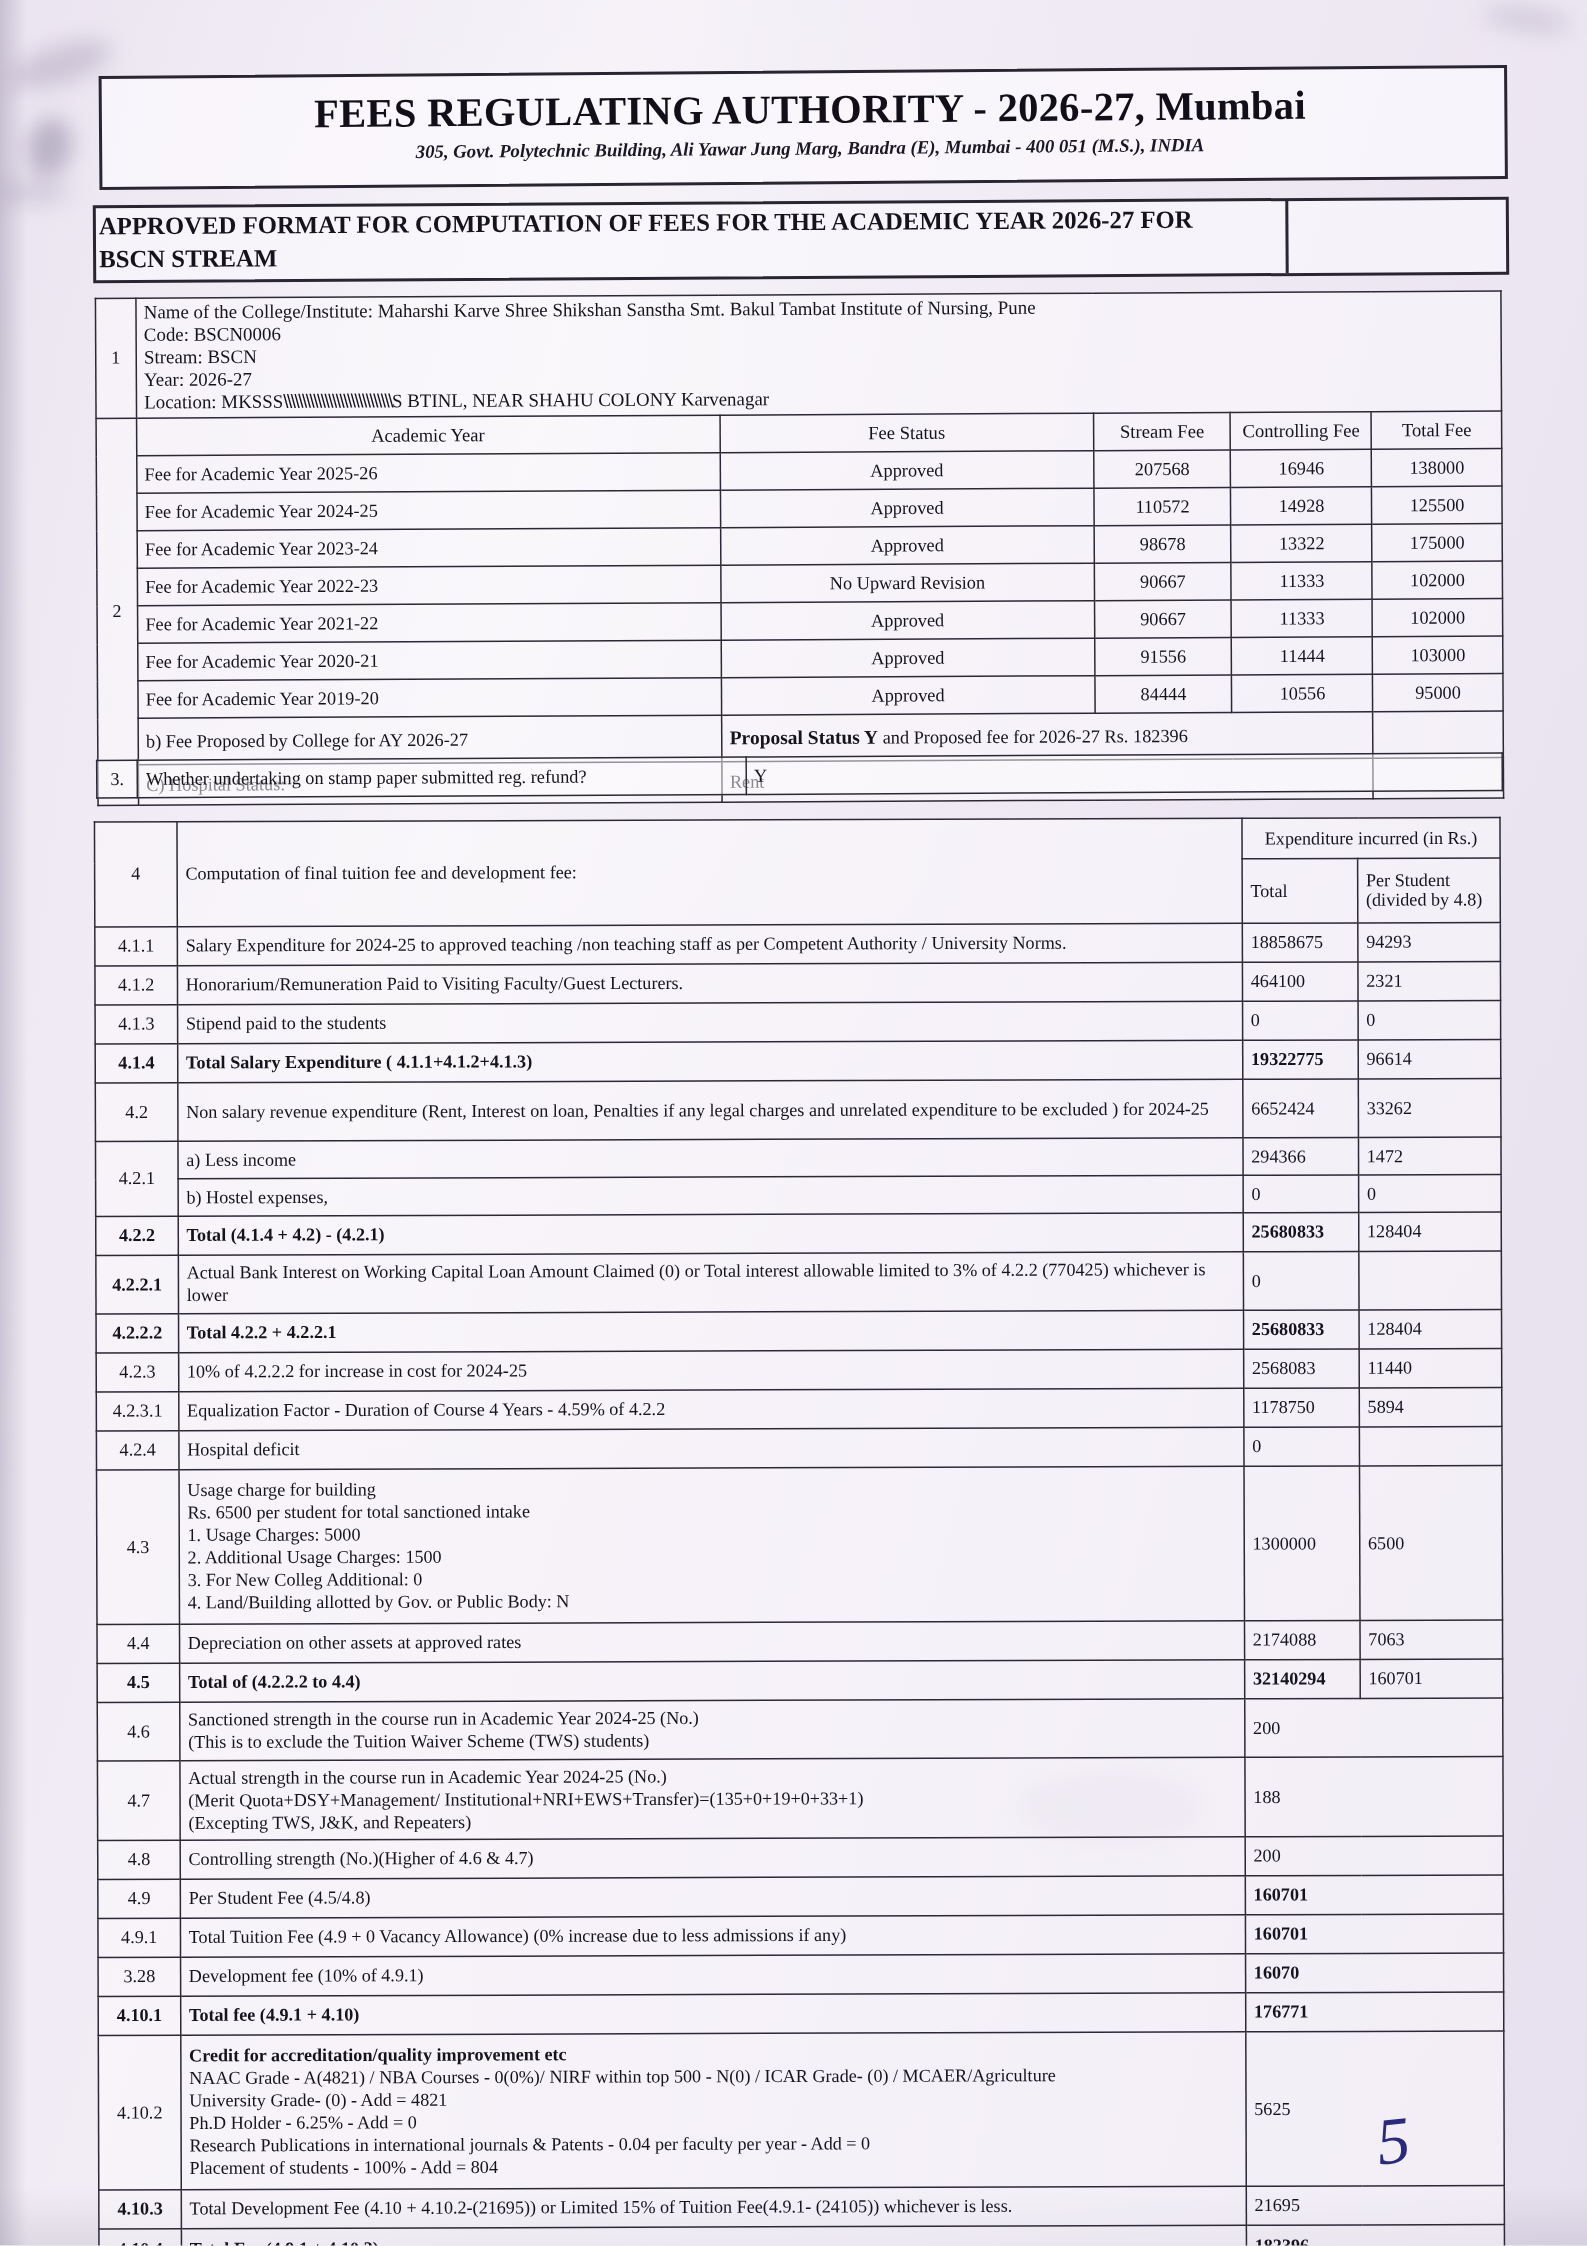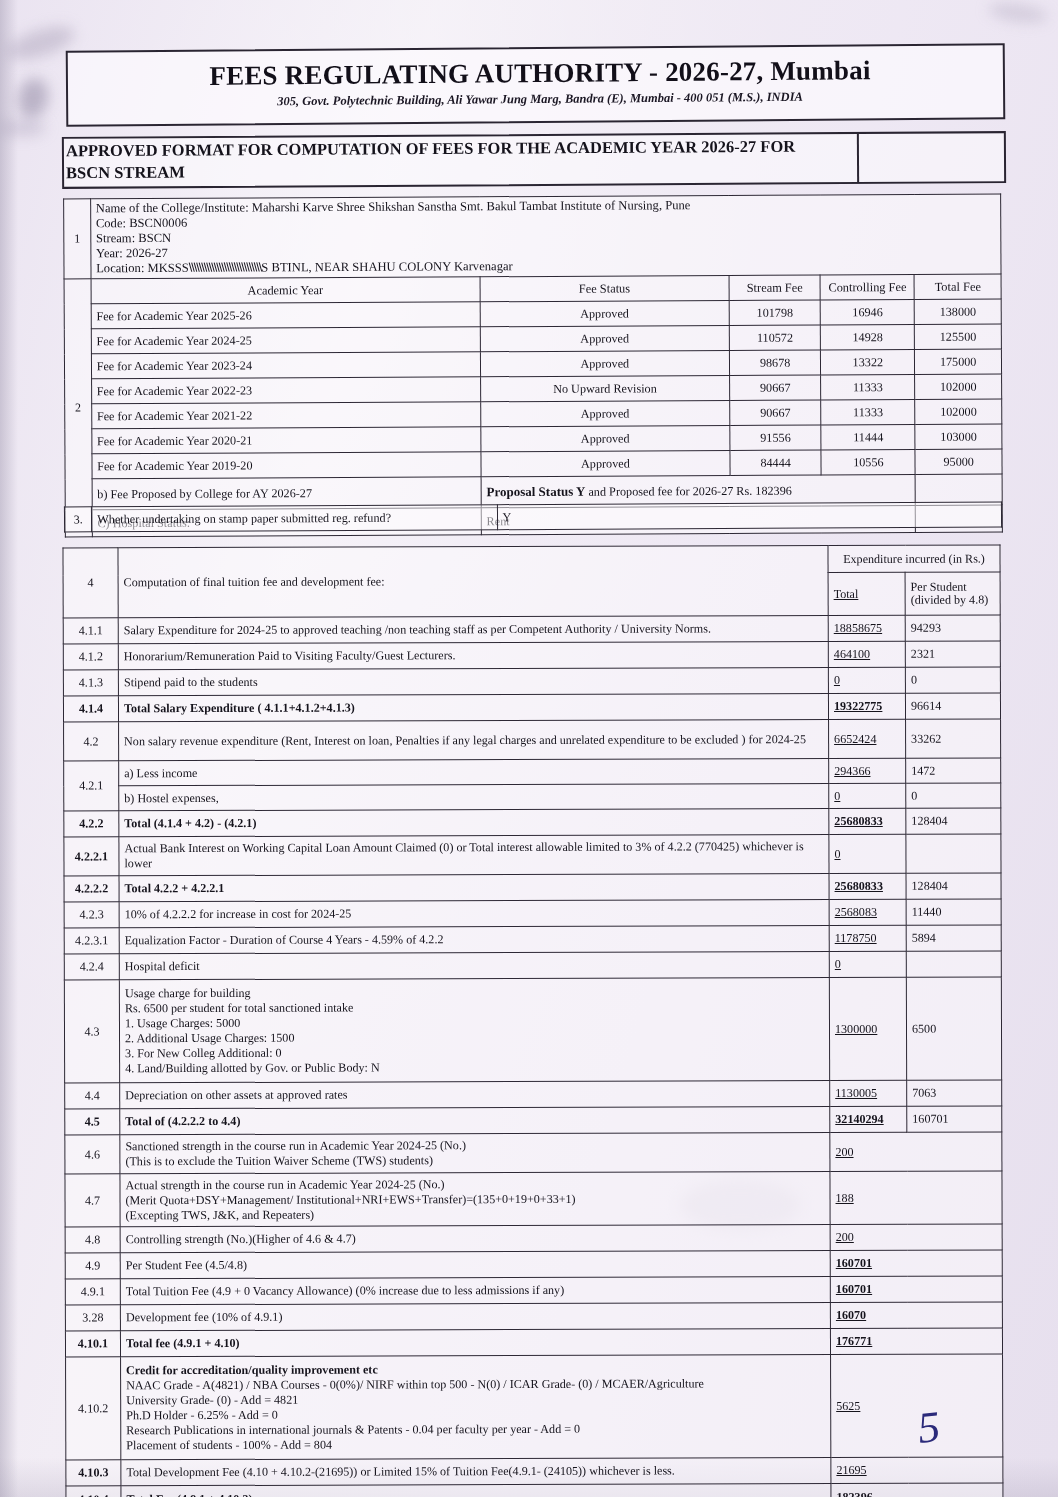--- a/index.html
+++ b/index.html
@@ -89,21 +89,21 @@
     font-family:"Liberation Sans", sans-serif;
   }
   .idx{width:16px;text-align:center;font-size:12px;}
 
   .hdr-cell{text-align:center;font-size:12.4px;height:34px;}
 
   
   #calc-table{left:64px;top:546px;width:938px;transform:rotate(-0.18deg);}
   #calc-table td{font-size:12.1px;}
   .code{width:44px;text-align:center;font-size:11.8px;}
-  .amt{width:66px;text-align:left;font-size:12.1px;padding-left:5px;text-decoration:underline;}
+  .amt{width:66px;text-align:left;font-size:12.1px;padding-left:5px;}
   .amt2{width:84px;text-align:left;font-size:12.1px;padding-left:5px;}
   .multi{line-height:14.6px;padding-top:4px;padding-bottom:4px;}
 
   .pagenum{
     position:absolute;left:918px;top:1402px;
     font-family:"Liberation Serif", serif;
     font-size:44px;color:#2b2a7a;
     transform:rotate(-6deg);
     font-style:italic;
   }
@@ -159,21 +159,21 @@
       <td class="hdr-cell" style="width:390px">Academic Year</td>
       <td class="hdr-cell" style="width:245px">Fee Status</td>
       <td class="hdr-cell" style="width:82px">Stream Fee</td>
       <td class="hdr-cell" style="width:84px">Controlling Fee</td>
       <td class="hdr-cell" style="width:77px">Total Fee</td>
     </tr>
 
     <tr>
       <td>Fee for Academic Year 2025-26</td>
       <td class="c">Approved</td>
-      <td class="c">101798</td>
+      <td class="c">207568</td>
       <td class="c">16946</td>
       <td class="c">138000</td>
     </tr>
     <tr>
       <td>Fee for Academic Year 2024-25</td>
       <td class="c">Approved</td>
       <td class="c">110572</td>
       <td class="c">14928</td>
       <td class="c">125500</td>
     </tr>
@@ -338,21 +338,21 @@
         <div>3. For New Colleg Additional: 0</div>
         <div>4. Land/Building allotted by Gov. or Public Body: N</div>
       </td>
       <td class="amt">1300000</td>
       <td class="amt2">6500</td>
     </tr>
 
     <tr>
       <td class="code">4.4</td>
       <td style="height:21px">Depreciation on other assets at approved rates</td>
-      <td class="amt">1130005</td>
+      <td class="amt">2174088</td>
       <td class="amt2">7063</td>
     </tr>
     <tr>
       <td class="code b">4.5</td>
       <td class="b" style="height:21px">Total of (4.2.2.2 to 4.4)</td>
       <td class="amt b">32140294</td>
       <td class="amt2">160701</td>
     </tr>
 
     <tr>

